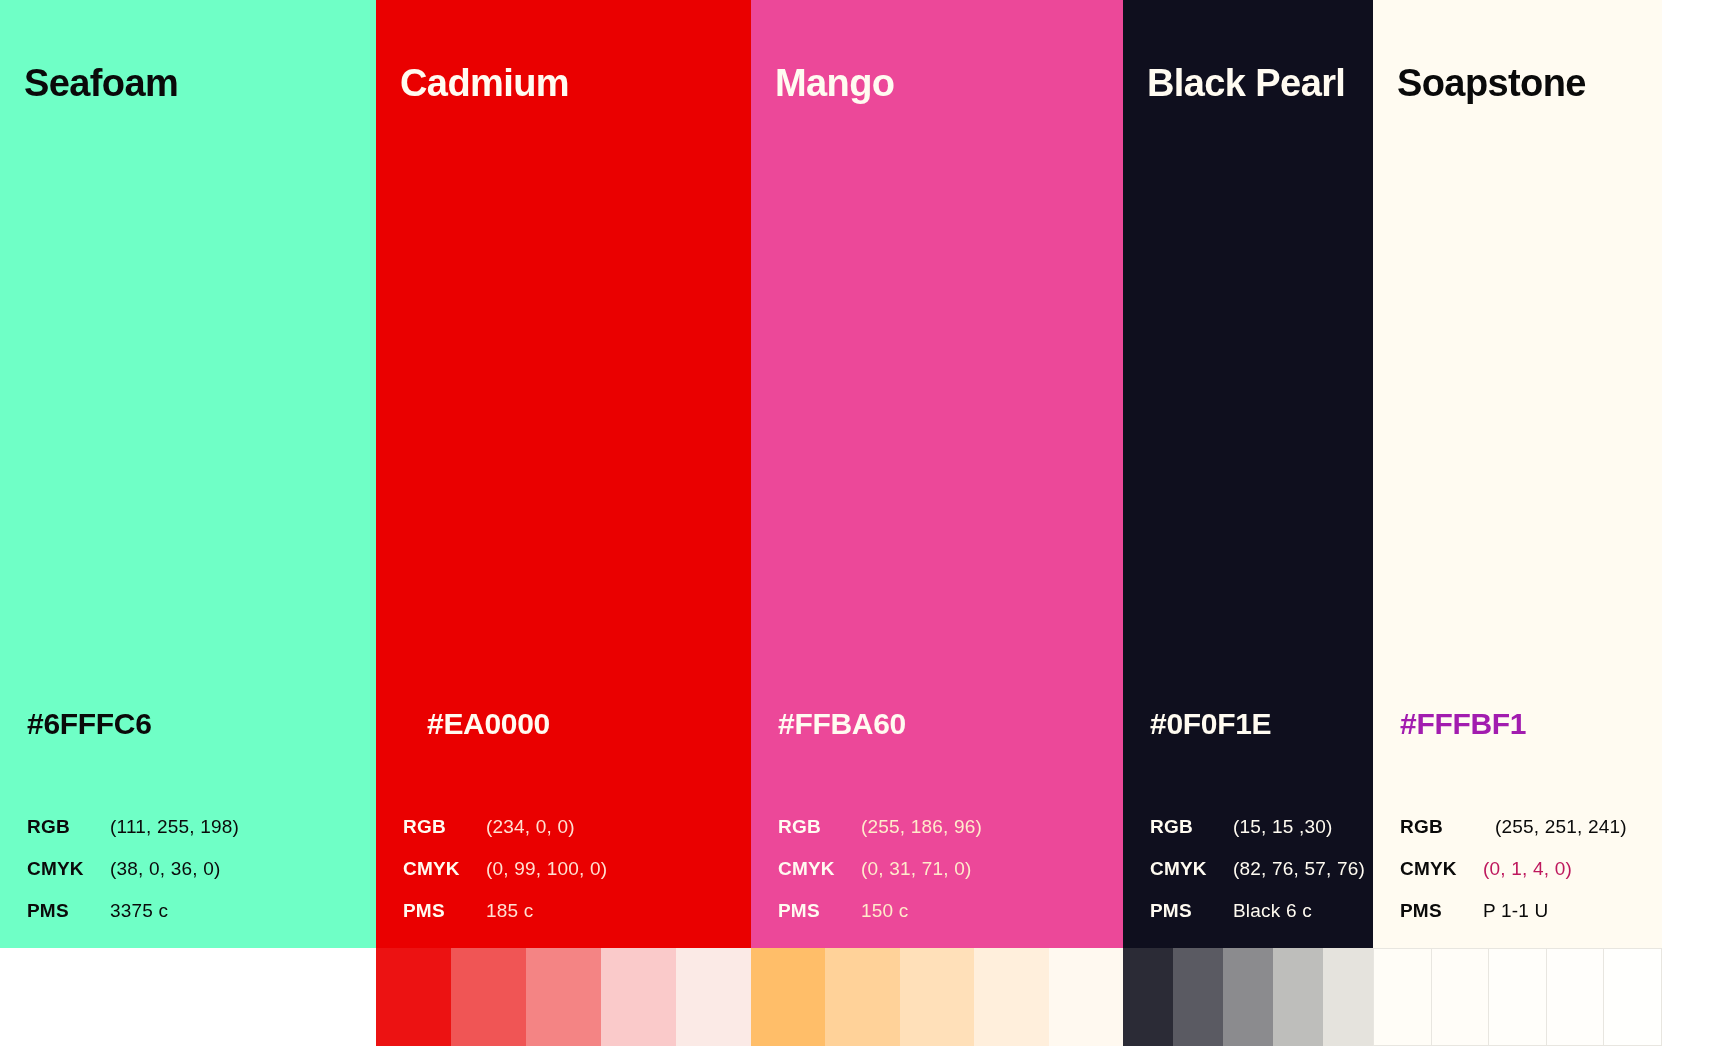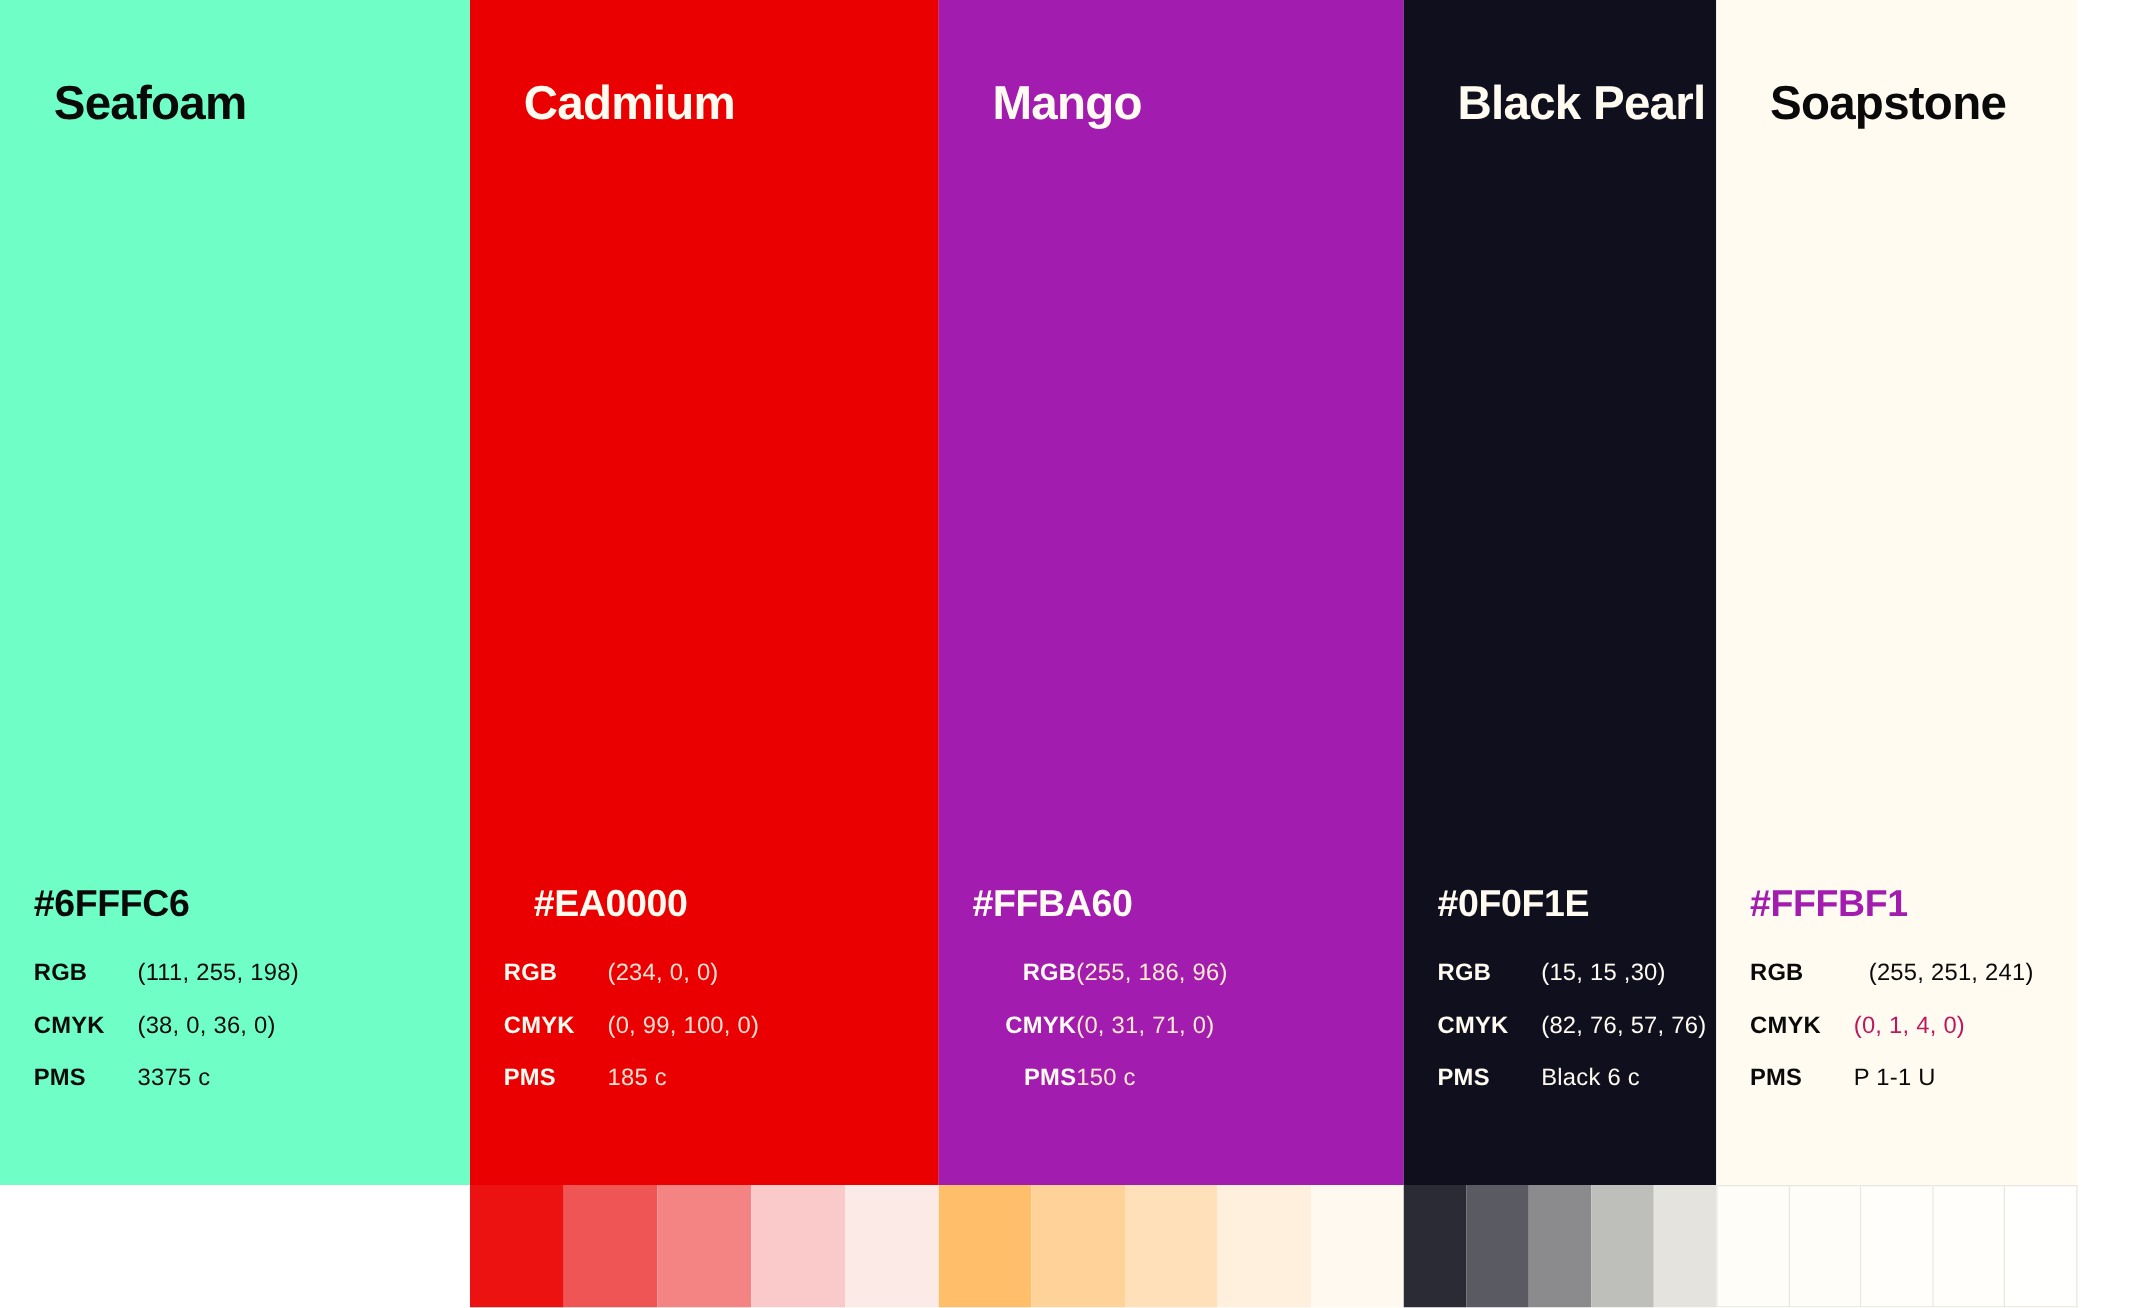--- a/index.html
+++ b/index.html
@@ -28,37 +28,37 @@
   .swatch-col.c4 { width:289px; }
 
   .col-body {
     position:relative;
     flex:0 0 948px;
     height:948px;
     padding-left:27px;
   }
   .col-title {
     position:absolute;
-    top:62px; left:43px;
+    top:62px; left:24px;
     font-size:38px;
     font-weight:bold;
     letter-spacing:-0.6px;
     white-space:nowrap;
   }
   .hex {
     position:absolute;
     top:707px; left:27px;
     font-size:30px;
     font-weight:bold;
     letter-spacing:-0.3px;
     white-space:nowrap;
   }
   .spec-rows {
     position:absolute;
-    top:768px; left:27px;
+    top:816px; left:27px;
     width:100%;
   }
   .spec-row {
     display:flex;
     flex-direction:row;
     align-items:baseline;
     height:42px;
     white-space:nowrap;
   }
   .spec-key {
@@ -145,21 +145,21 @@
       </div>
       <div class="tint-strip">
         <div class="tint-cell first" style="background: rgb(236, 18, 18);"></div>
         <div class="tint-cell" style="background: rgb(240, 85, 85);"></div>
         <div class="tint-cell" style="background: rgb(244, 132, 132);"></div>
         <div class="tint-cell" style="background: rgb(250, 202, 202);"></div>
         <div class="tint-cell" style="background: rgb(251, 234, 230);"></div>
       </div>
     </div>
     <div class="swatch-col c2">
-      <div class="col-body" style="background: #a21caf; text-align: right;">
+      <div class="col-body" style="background: #ec4899;">
         <div class="col-title" style="color: rgb(255, 251, 241);">Mango</div>
         <div class="hex" style="color: rgb(255, 251, 241);">#FFBA60</div>
         <div class="spec-rows">
           <div class="spec-row">
             <span class="spec-key k-rgb" style="color: rgb(255, 251, 241);">RGB</span>
             <span class="spec-val" style="color: rgb(255, 235, 203);">(255, 186, 96)</span>
           </div>
           <div class="spec-row">
             <span class="spec-key k-cmyk" style="color: rgb(255, 251, 241);">CMYK</span>
             <span class="spec-val" style="color: rgb(255, 235, 203);">(0, 31, 71, 0)</span>

